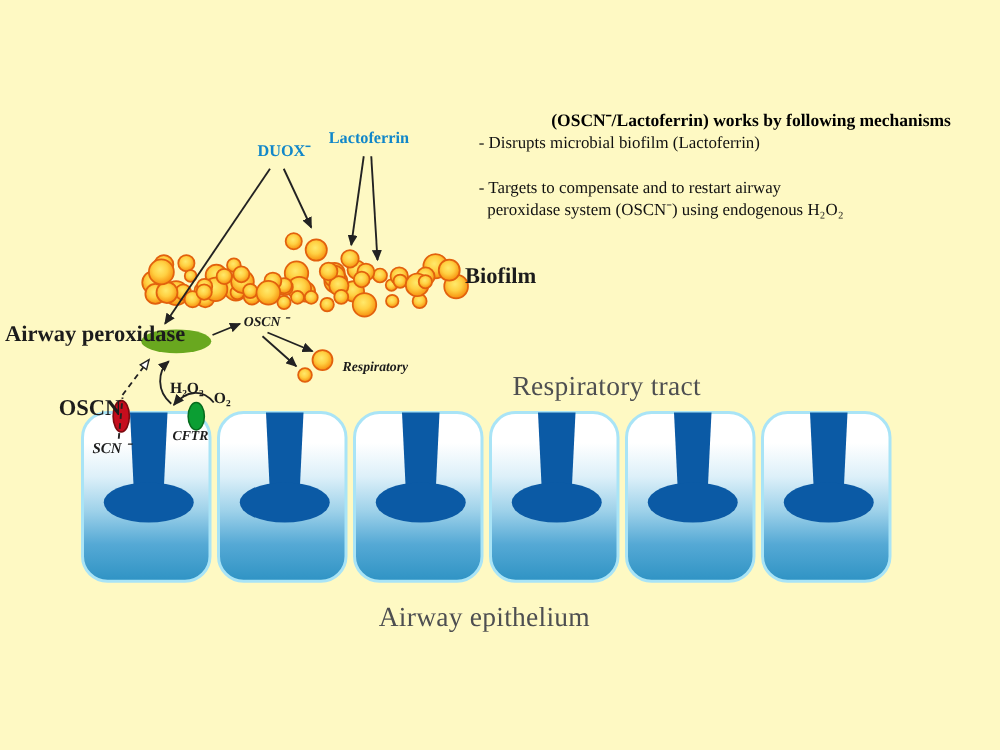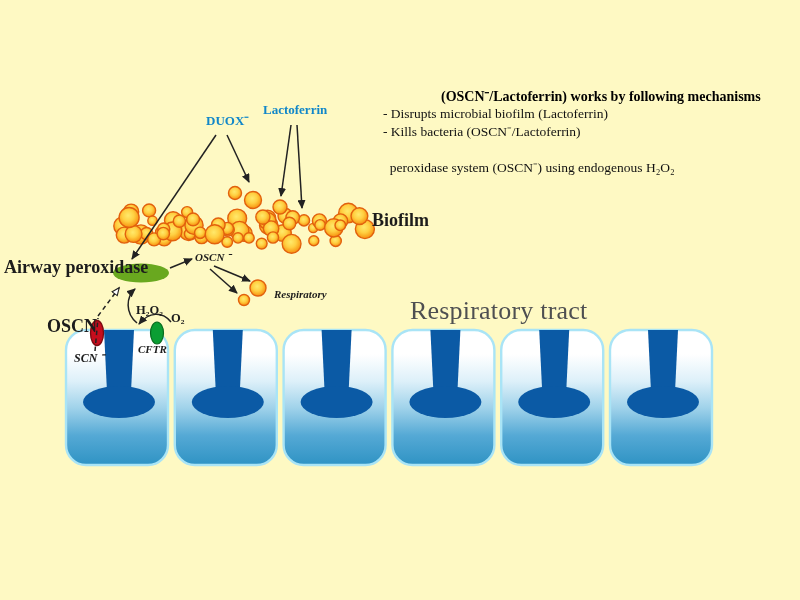--- a/index.html
+++ b/index.html
@@ -7,21 +7,21 @@
     position:relative;width:800px;height:600px;background:#fef9c3;overflow:hidden;
     font-family:Liberation Serif, serif;
   }
   #diagram-svg{position:absolute;left:0;top:0;}
   .abs{position:absolute;white-space:pre;}
   .lbl-blue{font-weight:bold;font-size:13px;color:var(--label_blue);}
   .lbl-bold{font-weight:bold;font-size:18px;color:var(--text_black);}
   .lbl-ital{font-weight:bold;font-style:italic;font-size:11px;color:var(--text_black);}
   .lbl-ital-sm{font-weight:bold;font-style:italic;font-size:12px;color:var(--text_black);}
   .lbl-chem{font-weight:bold;font-size:12.5px;color:var(--text_black);}
-  .lbl-gray{font-size:26px;color:var(--text_gray);letter-spacing:.2px;}
+  .lbl-gray{font-size:22px;color:var(--text_gray);letter-spacing:.2px;}
   .info-title{font-weight:bold;font-size:14px;color:#000;}
   .info-line{font-size:13.5px;color:#111;line-height:18.5px;}
 </style>
 </head>
 <body>
 
 <div id="stage">
 
   <svg id="diagram-svg" width="800" height="600" viewBox="0 0 800 600">
     <defs>
@@ -160,28 +160,29 @@
       <line x1="210" y1="269" x2="237" y2="293" marker-end="url(#ah)"></line>
       <path d="M 95 351 L 98 318" stroke-dasharray="4.5 3.5"></path>
       <path d="M 98 316 L 119 288" stroke-dasharray="4.5 3.5" marker-end="url(#ahOpen)"></path>
       <path d="M 137 323 C 125 313 126 297 135 289" marker-end="url(#ah)"></path>
       <path d="M 171 322 C 162 311 149 312 139 324" marker-end="url(#ah)"></path>
     </g>
   </svg>
 
   <div class="abs info-title" style="left:441px;top:86px;">(OSCN⁻/Lactoferrin) works by following mechanisms</div>
   <div class="abs info-line" style="left:383px;top:105px;">- Disrupts microbial biofilm (Lactoferrin)</div>
-  <div class="abs info-line" style="left:383px;top:123px;">- Kills bacteria (OSCN⁻/Lactoferrin)</div>
+  <div class="abs info-line" style="left:383px;top:141px;">- Targets to compensate and to restart airway</div>
   <div class="abs info-line" style="left:383px;top:159px;text-align:center;">  peroxidase system (OSCN⁻) using endogenous H₂O₂</div>
 
   <div class="abs lbl-blue" style="left:206px;top:111px;">DUOX⁻</div>
   <div class="abs lbl-blue" style="left:263px;top:102px;">Lactoferrin</div>
   <div class="abs lbl-bold" style="left:372px;top:210px;">Biofilm</div>
   <div class="abs lbl-bold" style="left:4px;top:257px;">Airway peroxidase</div>
   <div class="abs lbl-ital" style="left:195px;top:249px;">OSCN ⁻</div>
   <div class="abs lbl-ital" style="left:274px;top:288px;">Respiratory</div>
   <div class="abs lbl-bold" style="left:47px;top:316px;">OSCN</div>
   <div class="abs lbl-ital-sm" style="left:74px;top:349px;">SCN ⁻</div>
   <div class="abs lbl-chem" style="left:136px;top:303px;">H₂O₂</div>
   <div class="abs lbl-chem" style="left:171px;top:311px;">O₂</div>
   <div class="abs lbl-ital" style="left:138px;top:343px;">CFTR</div>
   <div class="abs lbl-gray" style="left:410px;top:296px;">Respiratory tract</div>
+  <div class="abs lbl-gray" style="left:303px;top:481px;">Airway epithelium</div>
 </div>
 
 </body></html>

